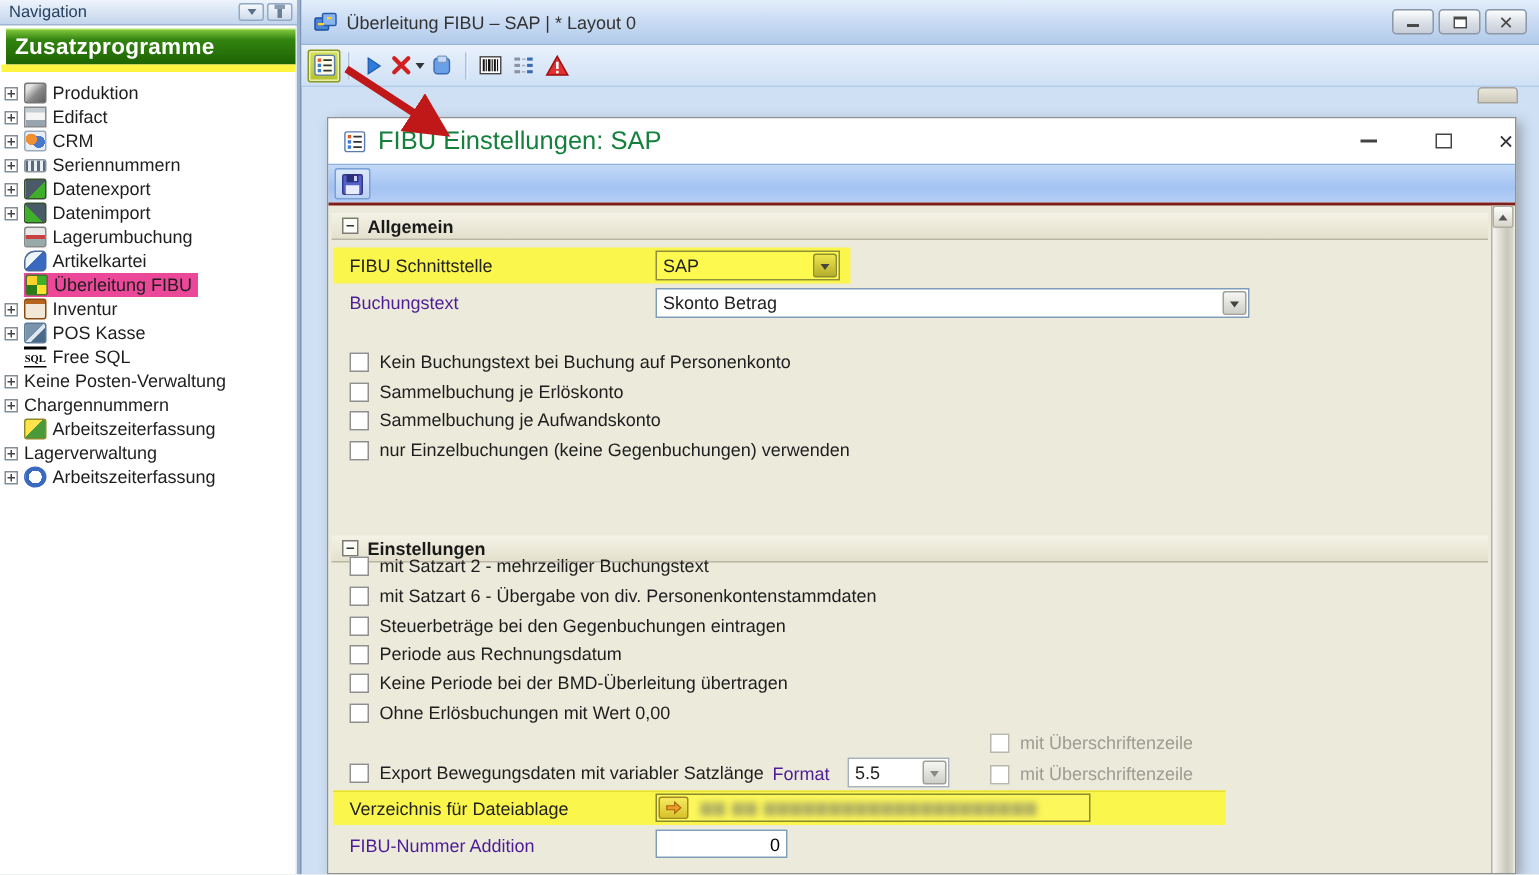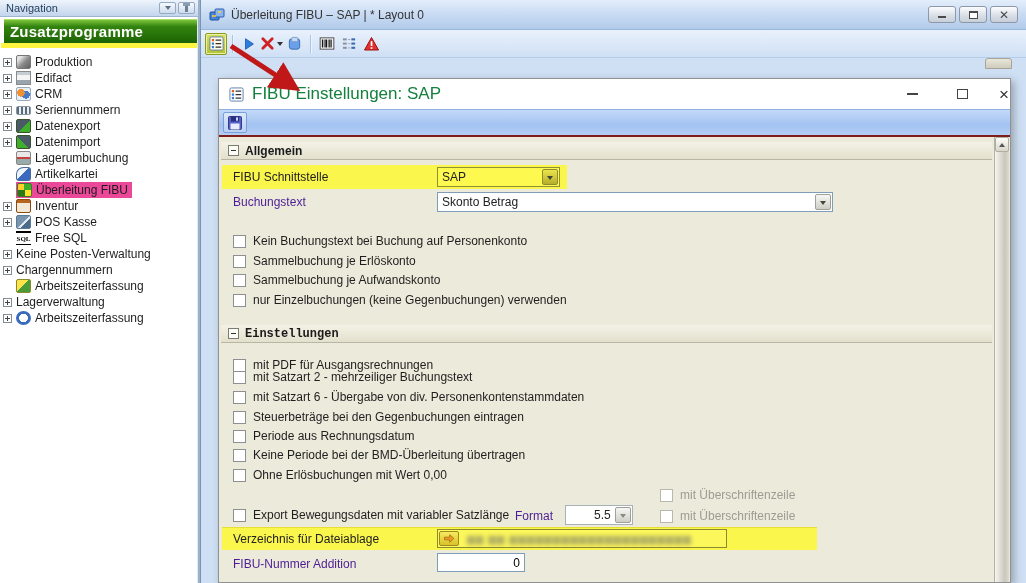--- a/index.html
+++ b/index.html
@@ -407,21 +407,21 @@
         </div>
       <div class="cbrow" style="top:155px;">
           <span class="cb"></span>
           <span class="cl">nur Einzelbuchungen (keine Gegenbuchungen) verwenden</span>
         </div>
       <div class="cbrow" style="top:174px;margin-top:46px;">
           <span class="cb"></span>
           <span class="cl">mit PDF für Ausgangsrechnungen</span>
         </div>
 
-      <div class="sec-header" style="top:188px;font-family:Liberation Mono, monospace;">
+      <div class="sec-header" style="top:220px;">
         <span class="colbox"></span>
         <span>Einstellungen</span>
       </div>
 
       <div class="cbrow" style="top:232px;">
           <span class="cb"></span>
           <span class="cl">mit Satzart 2 - mehrzeiliger Buchungstext</span>
         </div>
       <div class="cbrow" style="top:252px;">
           <span class="cb"></span>
@@ -451,21 +451,21 @@
       <div class="cbrow dis" style="top:350px; left:441px;">
           <span class="cb"></span>
           <span class="cl">mit Überschriftenzeile</span>
         </div>
       <div class="cbrow dis" style="top:371px; left:441px;">
           <span class="cb"></span>
           <span class="cl">mit Überschriftenzeile</span>
         </div>
 
       <span class="flabel" style="top:372px; left:296px;">Format</span>
-      <div class="combo" style="top:368px; left:346px; width:68px; border-color:#a8b0b8;padding-left:24px;">
+      <div class="combo" style="top:368px; left:346px; width:68px; border-color:#a8b0b8;">
         <span class="val">5.5</span>
         <span class="cbtn">
             <span class="tri" style="border-top-color:#8a8a84;"></span>
           </span>
       </div>
 
       <div class="ylabel-band" style="top:390px; left:3px; width:595px; height:23px; border-top:1px solid #e8e030;">
         <span style="margin-left:11px;">Verzeichnis für Dateiablage</span>
       </div>
       <div class="dirfield" style="top:392px; left:218px; width:290px;">

